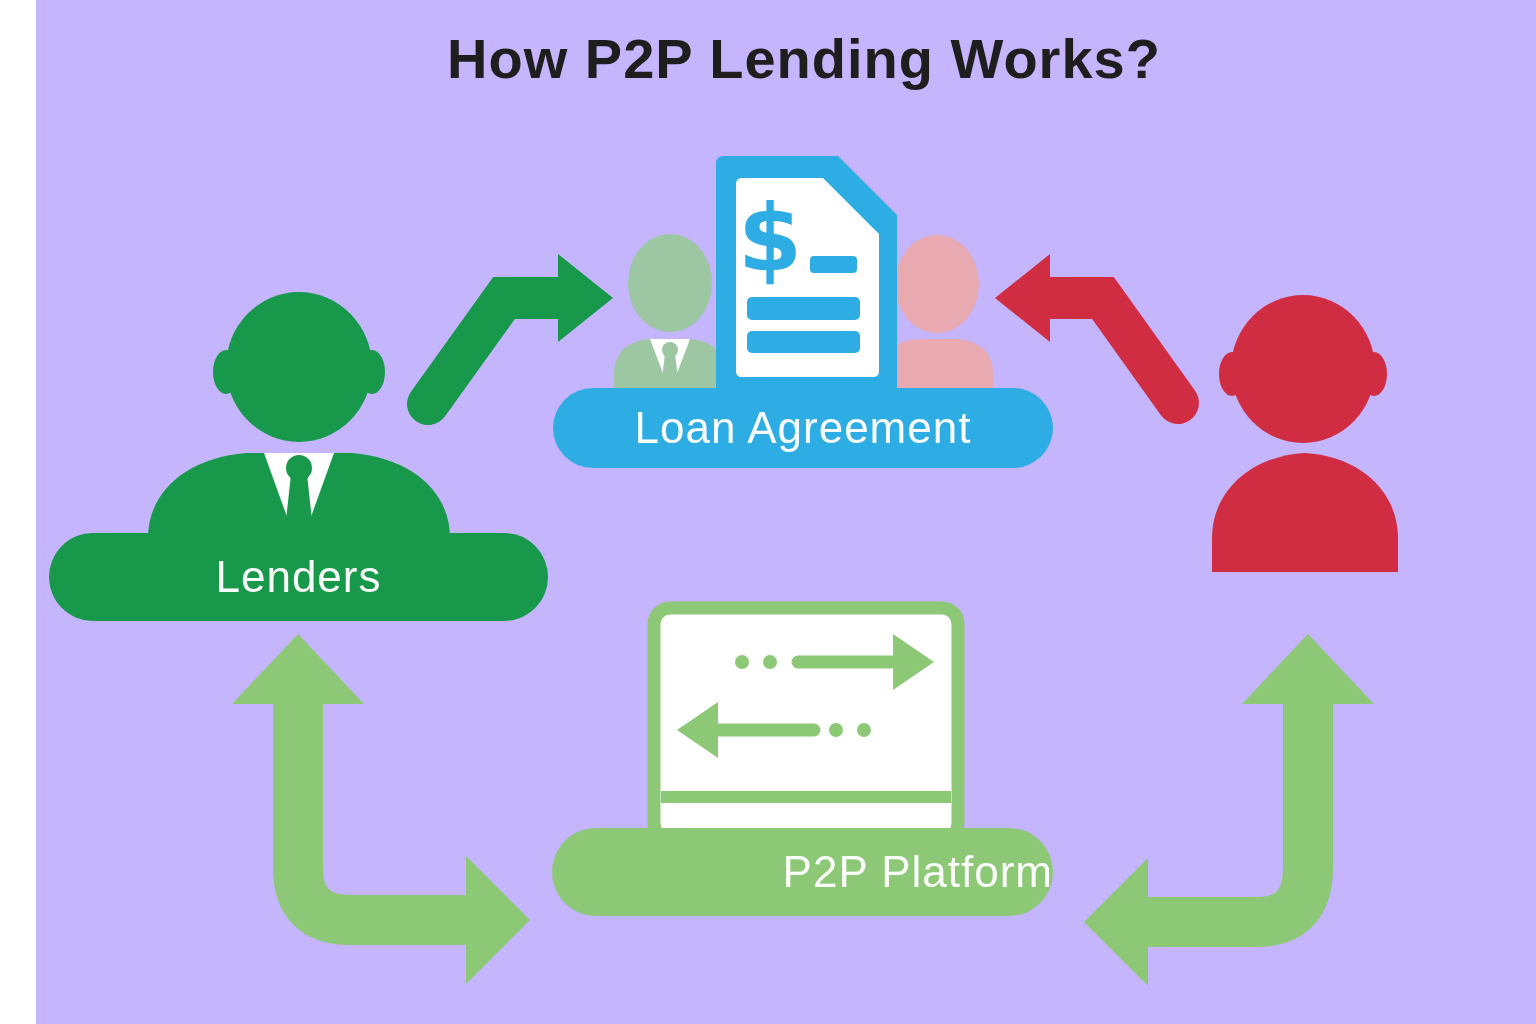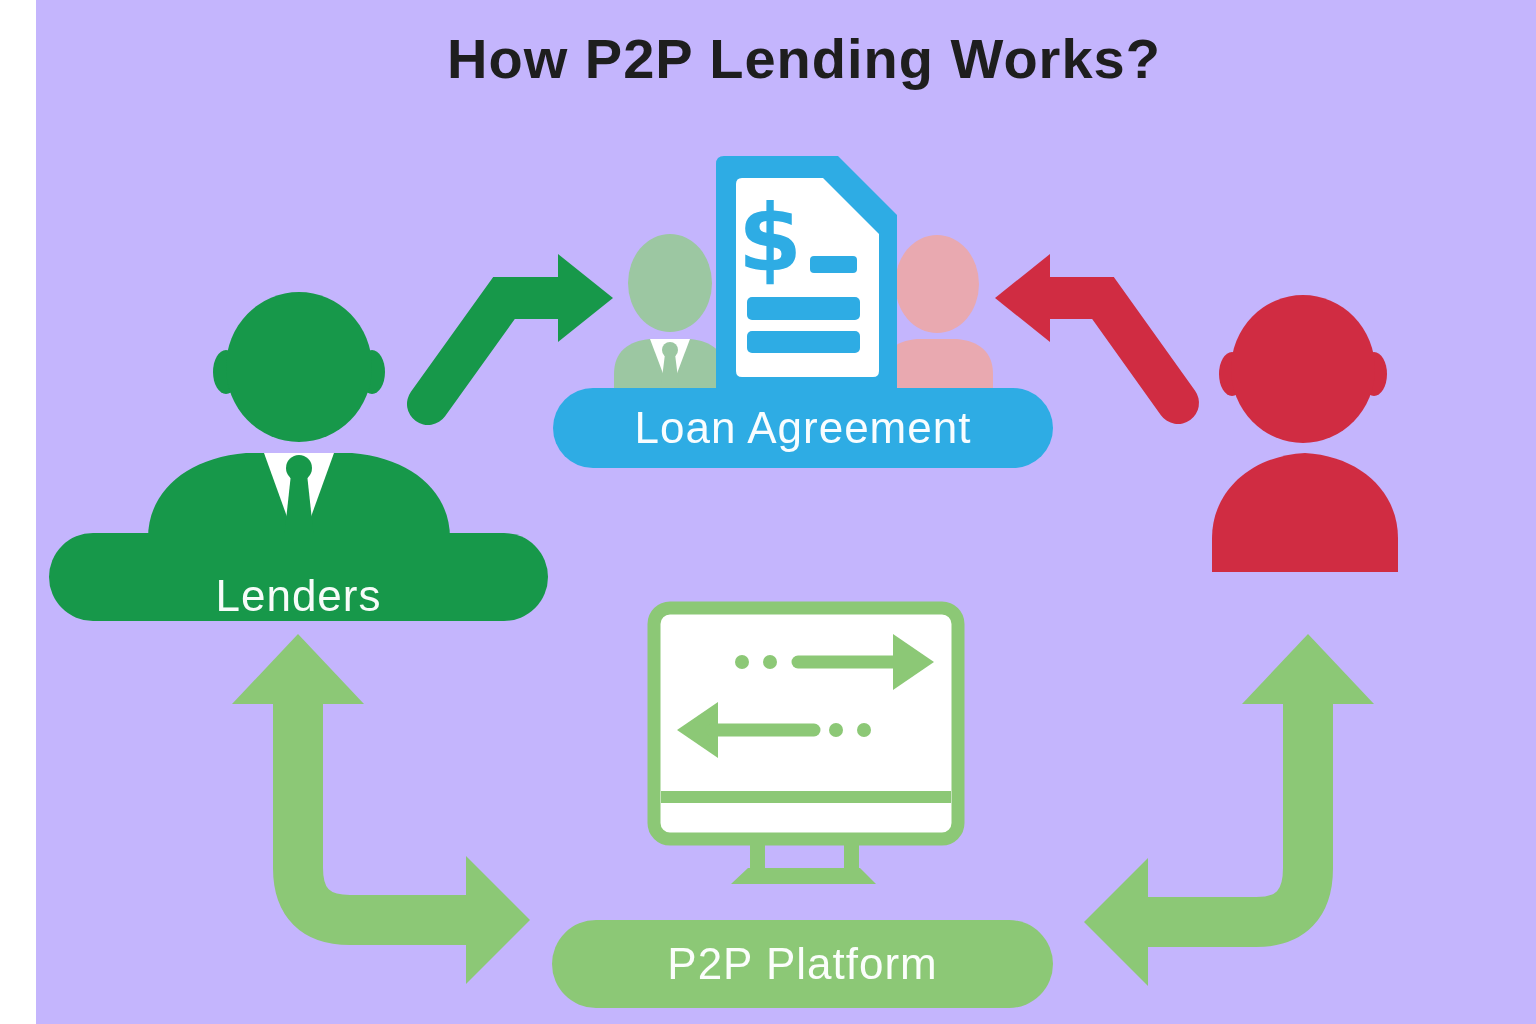--- a/index.html
+++ b/index.html
@@ -14,24 +14,24 @@
     text-align:center; font-size:56px; font-weight:700;
     letter-spacing:1px; color:#1e1e1e; z-index:3;
   }
   .layer { position:absolute; left:0; top:0; z-index:1; }
   .pill {
     position:absolute; z-index:2;
     display:flex; align-items:center; justify-content:center;
     color:rgba(255,255,255,0.97); font-size:44px; letter-spacing:1px;
     font-weight:400;
   }
-  .pill-lenders   { left:13px;   top:533px; width:499px; height:88px; border-radius:44px; background:#17984A;align-items:flex-end; }
+  .pill-lenders   { left:13px;   top:533px; width:499px; height:88px; border-radius:44px; background:#17984A; }
   .pill-loan      { left:517px;  top:388px; width:500px; height:80px; border-radius:40px; background:#2EACE4; }
   .pill-borrowers { left:1022px; top:536px; width:493px; height:88px; border-radius:44px; background:#D02C42; }
-  .pill-platform  { left:516px;  top:920px; width:501px; height:88px; border-radius:44px; background:#8CC876; }
+  .pill-platform  { left:516px;  top:828px; width:501px; height:88px; border-radius:44px; background:#8CC876;justify-content:flex-end; }
 </style>
 </head>
 <body>
 
 <div class="canvas">
 
   <div class="title">How P2P Lending Works?</div>
 
   <svg class="layer" width="1536" height="1024" viewBox="0 0 1536 1024">
 

